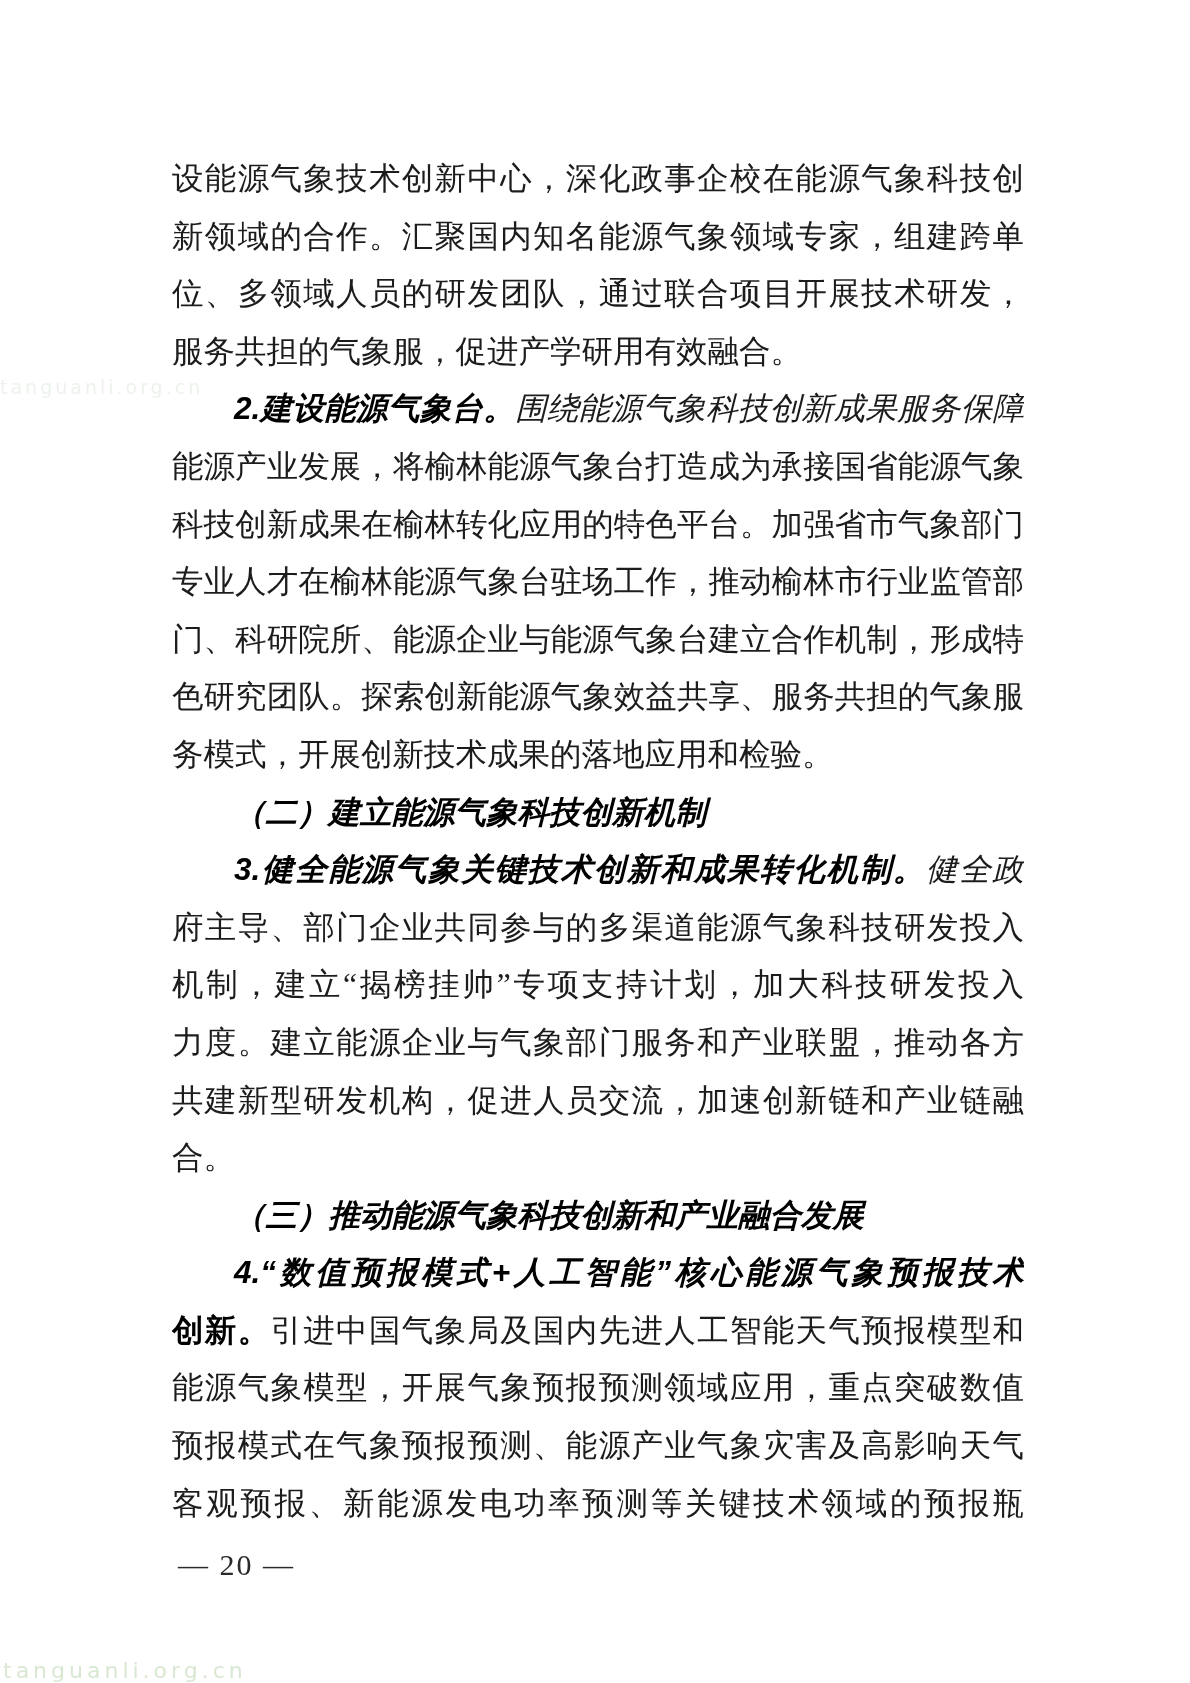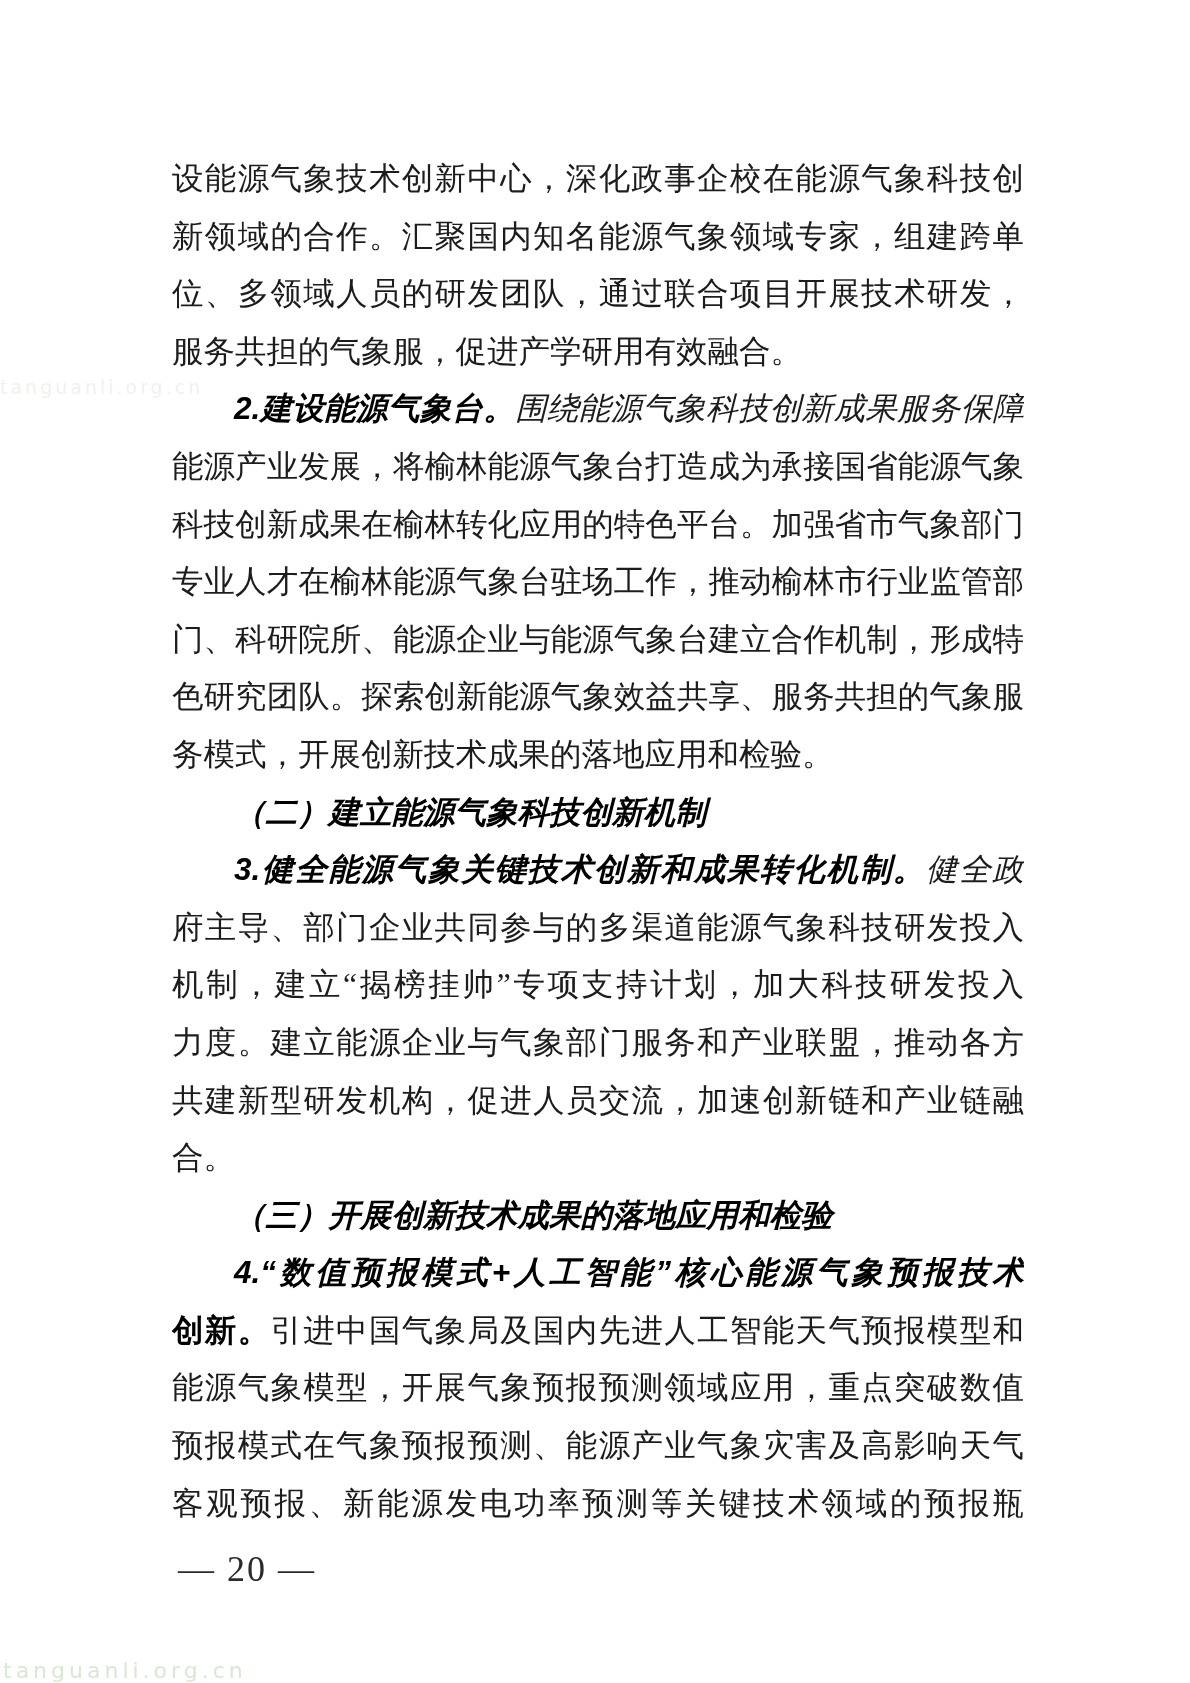--- a/index.html
+++ b/index.html
@@ -39,21 +39,21 @@
   }
   .line .b {
     font-weight: 700;
     color: #000000;
     font-family: "Liberation Sans", sans-serif;
   }
   .page-number {
     position: absolute;
     left: 178px;
     top: 1548px;
-    font-size: 36px;
+    font-size: 30px;
     color: #2a2a2a;
     letter-spacing: 2px;
     font-family: "Liberation Serif", serif;
   }
   .watermark {
     position: absolute;
     font-family: "DejaVu Sans", sans-serif;
     font-weight: normal;
     white-space: nowrap;
   }
@@ -87,21 +87,21 @@
   <div class="line"><span class="b"></span><span>门、科研院所、能源企业与能源气象台建立合作机制，形成特</span></div>
   <div class="line"><span class="b"></span><span>色研究团队。探索创新能源气象效益共享、服务共担的气象服</span></div>
   <div class="line end"><span class="b"></span><span>务模式，开展创新技术成果的落地应用和检验。</span></div>
   <div class="line indent end"><span class="b">（二）建立能源气象科技创新机制</span><span></span></div>
   <div class="line indent"><span class="b">3.健全能源气象关键技术创新和成果转化机制。</span><span>健全政</span></div>
   <div class="line"><span class="b"></span><span>府主导、部门企业共同参与的多渠道能源气象科技研发投入</span></div>
   <div class="line"><span class="b"></span><span>机制，建立“揭榜挂帅”专项支持计划，加大科技研发投入</span></div>
   <div class="line"><span class="b"></span><span>力度。建立能源企业与气象部门服务和产业联盟，推动各方</span></div>
   <div class="line"><span class="b"></span><span>共建新型研发机构，促进人员交流，加速创新链和产业链融</span></div>
   <div class="line end"><span class="b"></span><span>合。</span></div>
-  <div class="line indent end"><span class="b">（三）开展创新技术成果的落地应用和检验</span><span></span></div>
+  <div class="line indent end"><span class="b">（三）推动能源气象科技创新和产业融合发展</span><span></span></div>
   <div class="line indent"><span class="b">4.“数值预报模式+人工智能”核心能源气象预报技术</span><span></span></div>
   <div class="line"><span class="b">创新。</span><span>引进中国气象局及国内先进人工智能天气预报模型和</span></div>
   <div class="line"><span class="b"></span><span>能源气象模型，开展气象预报预测领域应用，重点突破数值</span></div>
   <div class="line"><span class="b"></span><span>预报模式在气象预报预测、能源产业气象灾害及高影响天气</span></div>
   <div class="line"><span class="b"></span><span>客观预报、新能源发电功率预测等关键技术领域的预报瓶</span></div>
 </div>
 
 <div class="page-number">— 20 —</div>
 
 <div class="watermark side">tanguanli.org.cn</div>

